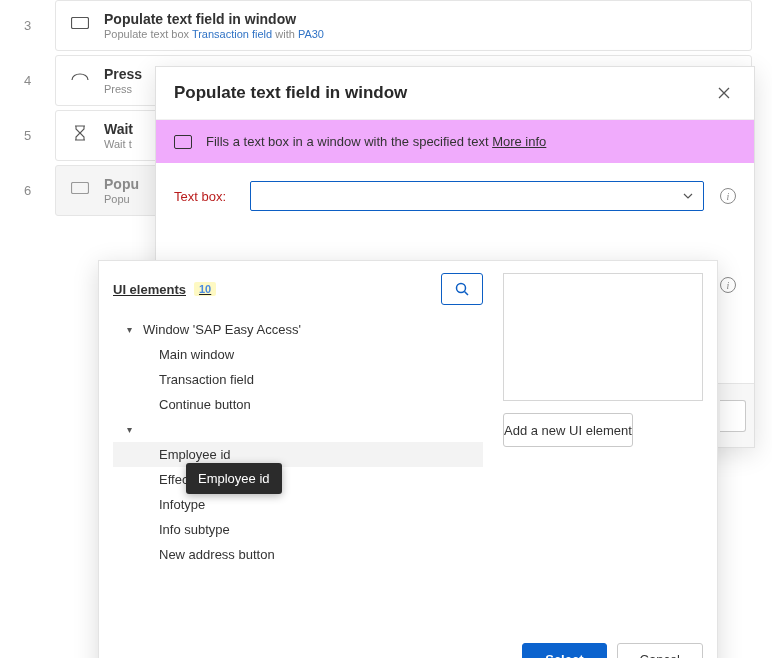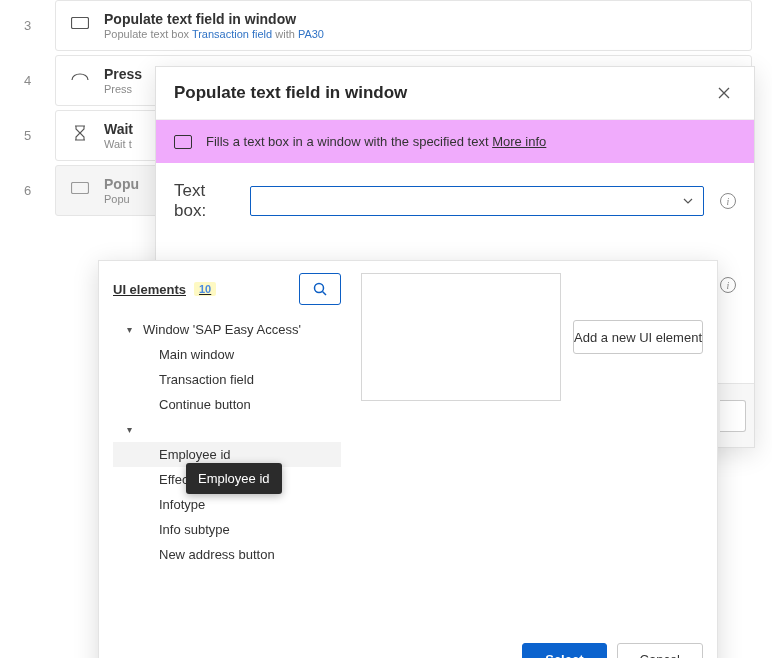--- a/index.html
+++ b/index.html
@@ -117,22 +117,22 @@
     color: #333;
     margin-bottom: 20px;
   }
   .param-row {
     display: flex;
     align-items: center;
     gap: 16px;
   }
   .param-label {
     width: 60px;
-    font-size: 17px;
-    color: #404040;
+    font-size: 13px;
+    color: #b91c1c;
   }
   .param-select {
     flex: 1;
     height: 30px;
     border: 1.5px solid #0c5ec4;
     border-radius: 2px;
     display: flex;
     align-items: center;
     justify-content: flex-end;
     padding: 0 10px;
@@ -241,22 +241,23 @@
   }
 
   .preview-box {
     width: 200px;
     height: 128px;
     border: 1px solid #d6d6d6;
     background: #fff;
   }
   .ui-right {
     display: flex;
+    flex-direction: column;
     gap: 12px;
-    align-items: center;
+    align-items: flex-start;
   }
   .add-ui-btn {
     height: 34px;
     border: 1px solid #c9c9c9;
     border-radius: 3px;
     background: #fff;
     display: flex;
     align-items: center;
     justify-content: center;
     font-size: 13px;

